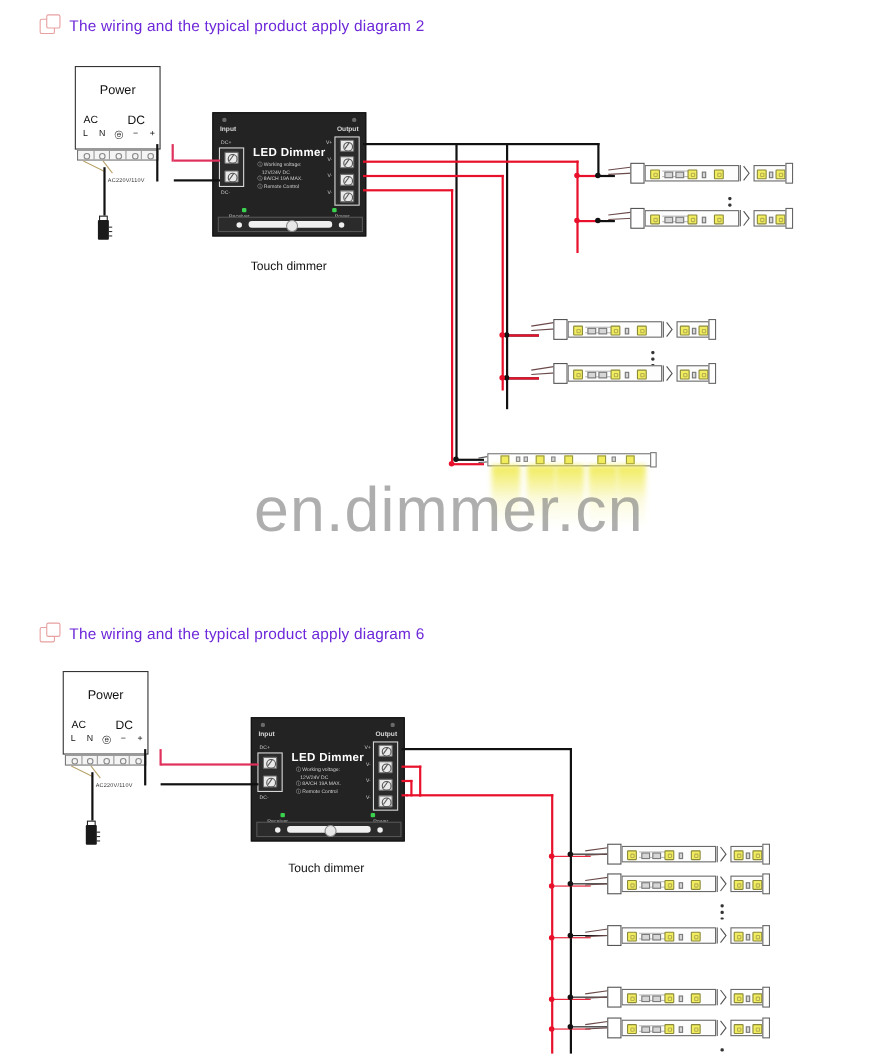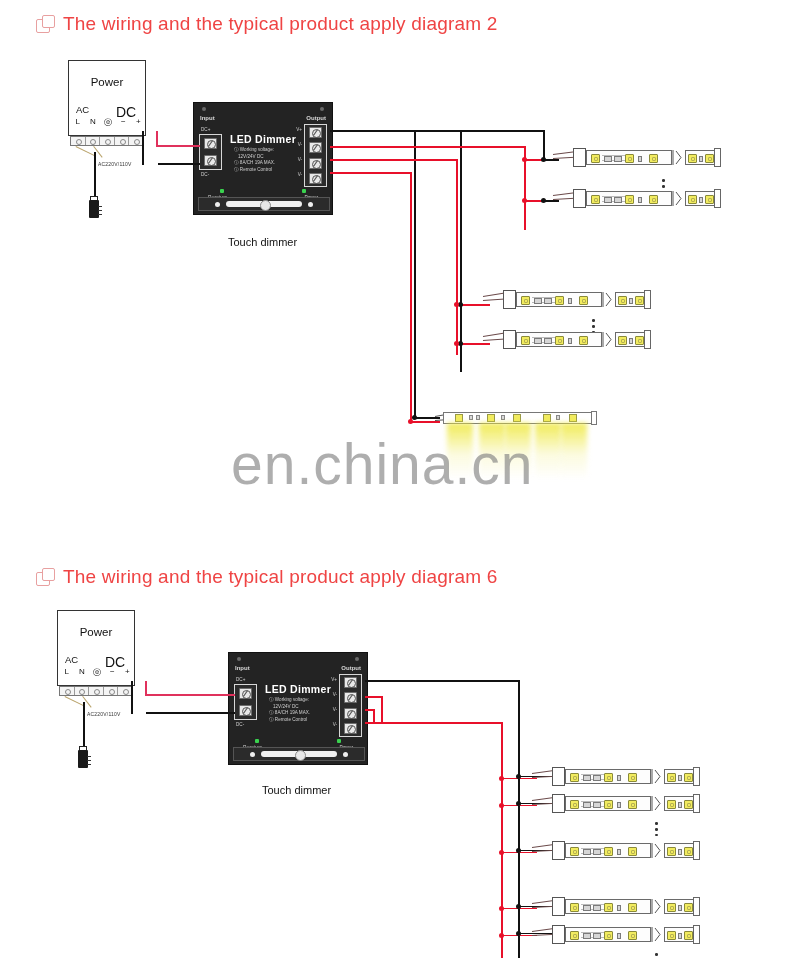--- a/index.html
+++ b/index.html
@@ -11,28 +11,28 @@
   .section{position:absolute;left:0;width:800px;}
   #sec2{top:0;height:540px;}
   #sec3{top:548px;height:410px;}
 
   
   .heading{position:absolute;display:flex;align-items:center;gap:8px;}
   .hd-icon{position:relative;width:19px;height:19px;flex:none;}
   .hd-icon .sq{position:absolute;border:1.4px solid #e8a0a0;background:#fff;}
   .hd-icon .sq.back{left:0;top:4px;width:12px;height:12px;border-radius:2px;}
   .hd-icon .sq.front{left:6px;top:0px;width:11px;height:11px;border-radius:2px;}
-  .hd-text{color:#ef4444;font-size:19px;letter-spacing:.2px;white-space:nowrap;}
+  .hd-text{color:#6d28d9;font-size:14px;letter-spacing:.2px;white-space:nowrap;}
 
   
   .psu{position:absolute;}
   .psu-box{position:absolute;left:0;top:0;width:78px;height:76px;border:1.1px solid #333;background:#fff;box-sizing:border-box;}
   .psu-title{position:absolute;left:0;top:16px;width:78px;text-align:center;font-size:11.5px;color:#111;}
   .psu-ac{position:absolute;left:8px;top:44px;font-size:9.5px;color:#111;}
-  .psu-dc{position:absolute;left:48px;top:44px;font-size:14px;color:#111;}
+  .psu-dc{position:absolute;left:48px;top:44px;font-size:11px;color:#111;}
   .psu-term-lbls{position:absolute;left:2px;top:57px;width:76px;display:flex;font-size:8px;color:#111;}
   .psu-term-lbls span{width:16px;text-align:center;}
   .psu-strip{position:absolute;left:2px;top:76px;width:74px;height:10px;border:1px solid #777;background:#f4f4f4;box-sizing:border-box;display:flex;}
   .psu-strip i{flex:1;border-right:1px solid #999;position:relative;}
   .psu-strip i:last-child{border-right:none;}
   .psu-strip i:after{content:"";position:absolute;left:50%;top:50%;width:4px;height:4px;margin:-2px 0 0 -2px;border:.8px solid #888;border-radius:50%;}
   .psu-acwire{position:absolute;width:2.2px;background:#111;}
   .psu-acfan{position:absolute;border-top:1px solid #b9a36a;}
   .psu-lbl-ac{position:absolute;font-size:5px;color:#333;letter-spacing:.2px;white-space:nowrap;}
   .plug{position:absolute;width:10px;height:22px;}
@@ -387,21 +387,21 @@
     <span class="gres" style="left:113px;"></span>
     <span class="gsmd" style="left:126px;"></span>
     <span class="gend" style="left:148px;"></span>
     <span class="glow" style="left:4px;"></span>
     <span class="glow" style="left:36px;"></span>
     <span class="glow" style="left:62px;"></span>
     <span class="glow" style="left:92px;"></span>
     <span class="glow" style="left:118px;"></span>
   </div>
 
-  <div class="watermark" style="left:231px;top:431px;">en.china.cn</div>
+  <div class="watermark" style="left:231px;top:431px;">en.dimmer.cn</div>
 </div>
 
 <div class="section" id="sec3">
 
   <div class="heading" style="left:36px;top:18px;">
     <span class="hd-icon">
       <span class="sq back"></span>
         <span class="sq front"></span>
     </span>
     <span class="hd-text">The wiring and the typical product apply diagram 6</span>

